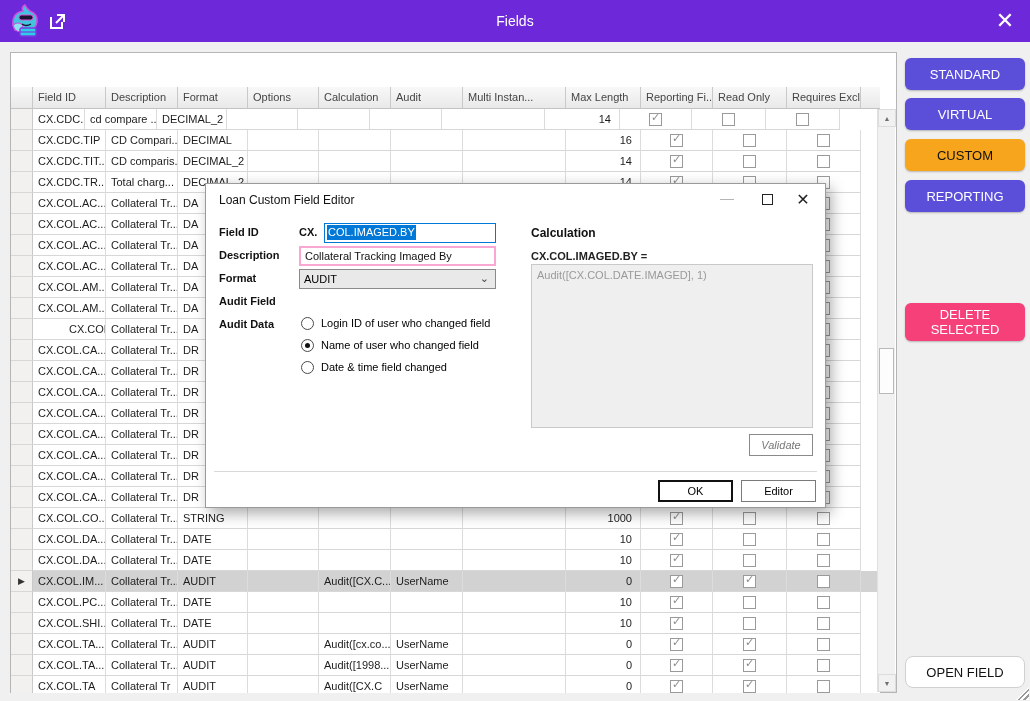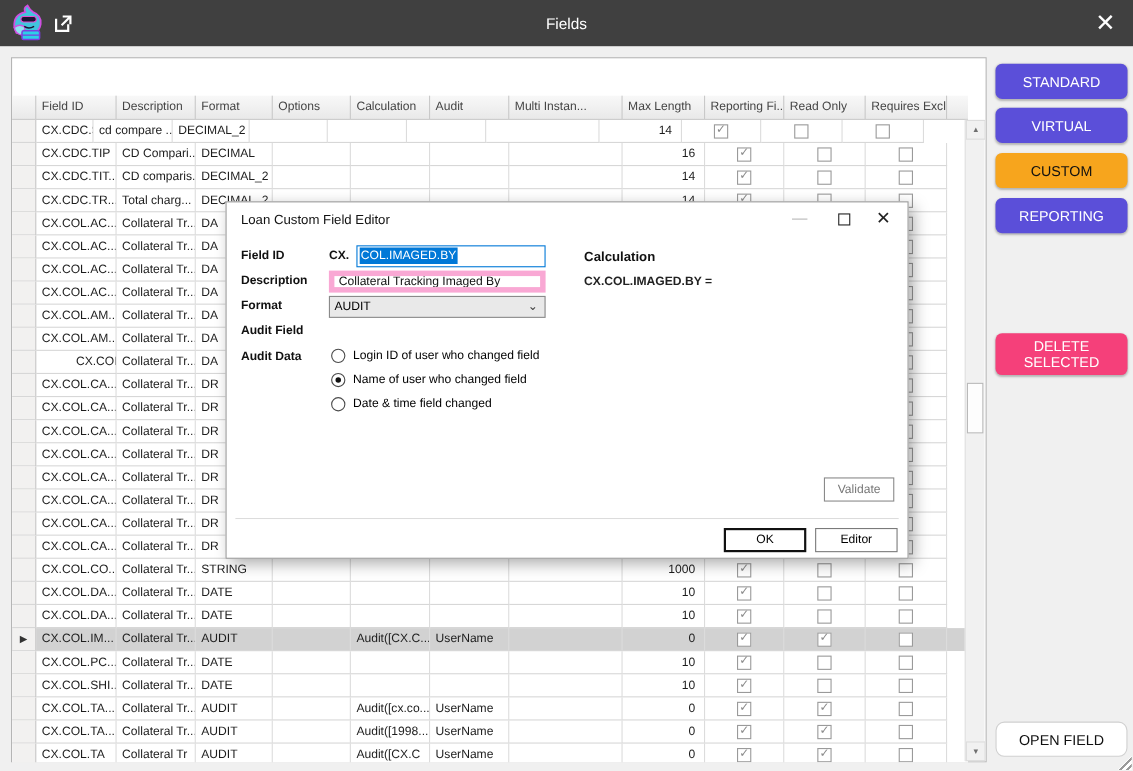--- a/index.html
+++ b/index.html
@@ -1,20 +1,20 @@
 <!DOCTYPE html>
 <html><head>
 <meta charset="utf-8">
 <style>
   * { margin:0; padding:0; box-sizing:border-box; }
   html,body { width:1030px; height:701px; overflow:hidden; }
   body { font-family:"Liberation Sans", sans-serif; background:#f0f0f0; position:relative; }
 
   
-  .titlebar { position:absolute; left:0; top:0; width:1030px; height:42px; background:#404040; display:flex; align-items:center; }
+  .titlebar { position:absolute; left:0; top:0; width:1030px; height:42px; background:#6d28d9; display:flex; align-items:center; }
   .app-icon { position:absolute; left:6px; top:3px; width:36px; height:36px; }
   .ext-icon { position:absolute; left:48px; top:11px; width:20px; height:20px; }
   .win-title { width:100%; text-align:center; color:#fff; font-size:14px; }
   .win-close { position:absolute; right:10px; top:6px; width:30px; height:30px; color:#fff; font-size:22px; line-height:30px; text-align:center; cursor:pointer; }
 
   
   .grid { position:absolute; left:10px; top:52px; width:887px; height:641px; background:#fff; border:1px solid #b5b5b5; }
   .band { position:absolute; left:0; top:0; width:100%; height:34px;
     background:
       linear-gradient(180deg, rgba(10,16,70,.55) 0%, rgba(10,16,70,0) 30%),
@@ -56,34 +56,34 @@
   
   .dialog { position:absolute; left:205px; top:183px; width:621px; height:325px; background:#fff; border:1px solid #9a9a9a; box-shadow:5px 5px 14px rgba(0,0,0,.35); font-size:11px; }
   .dlg-title { position:absolute; left:13px; top:9px; font-size:12px; color:#111; }
   .dlg-ctl { position:absolute; top:6px; width:28px; height:20px; text-align:center; }
   .dlg-min { right:84px; color:#b5b5b5; font-size:14px; line-height:16px; }
   .dlg-max { right:44px; padding-top:4px; }
   .dlg-max span { display:inline-block; width:11px; height:11px; border:1.5px solid #222; }
   .dlg-close { right:8px; color:#222; font-size:16px; line-height:20px; cursor:pointer; }
 
   .dlg-label { position:absolute; left:13px; font-weight:bold; color:#111; }
-  .dlg-input { position:absolute; left:93px; width:197px; height:20px; border:5px solid #f9a8d4; font-size:11px; padding:0 4px; font-family:"Liberation Sans",sans-serif; color:#111; background:#fff; }
+  .dlg-input { position:absolute; left:93px; width:197px; height:20px; border:2px solid #f9a8d4; font-size:11px; padding:0 4px; font-family:"Liberation Sans",sans-serif; color:#111; background:#fff; }
   .fieldid-prefix { position:absolute; left:93px; font-weight:bold; color:#111; }
   .fieldid-box { position:absolute; left:118px; width:172px; height:20px; border:1px solid #0078d7; background:#fff; padding:2px 1px 0 2px; }
   .fieldid-box .hl { background:#0078d7; color:#fff; padding:1px 1px 2px 1px; }
   .dlg-select { position:absolute; left:93px; width:197px; height:20px; border:1px solid #8a8a8a; background:#e9e9e9; padding:3px 4px 0 4px; }
   .dlg-select .chev { position:absolute; right:6px; top:2px; color:#444; font-size:11px; }
   .radio-row { position:absolute; left:95px; height:16px; display:flex; align-items:center; }
   .radio { width:13px; height:13px; border:1px solid #4a4a4a; border-radius:50%; background:#fff; margin-right:7px; position:relative; flex:none; }
   .radio.on::after { content:""; position:absolute; left:3px; top:3px; width:5px; height:5px; border-radius:50%; background:#111; }
 
   .calc-label { position:absolute; left:325px; top:42px; font-weight:bold; font-size:12px; color:#111; }
   .calc-lhs { position:absolute; left:325px; top:66px; font-weight:bold; color:#222; }
   .calc-box { position:absolute; left:325px; top:80px; width:282px; height:164px; background:#efefef; border:1px solid #c9c9c9; color:#9a9a9a; padding:4px 5px; }
-  .validate-btn { position:absolute; left:543px; top:250px; width:64px; height:22px; background:#fff; border:1px solid #8a8a8a; font-size:11px; color:#777; font-family:"Liberation Sans",sans-serif; }
+  .validate-btn { position:absolute; left:543px; top:250px; width:64px; height:22px; background:#fff; border:1px solid #8a8a8a; font-size:11px; color:#777; font-family:"Liberation Sans",sans-serif;font-style:italic; }
   .dlg-divider { position:absolute; left:8px; top:287px; width:603px; height:2px; border-top:1px solid #d9d9d9; border-bottom:1px solid #fff; }
   .dlg-btn { position:absolute; top:296px; width:75px; height:22px; background:#fff; font-size:11px; font-family:"Liberation Sans",sans-serif; cursor:pointer; }
   .ok-btn { left:452px; border:2px solid #111; }
   .cancel-btn { left:535px; border:1px solid #7a7a7a; }
 
   .resize-grip { position:absolute; right:1px; bottom:1px; width:13px; height:13px; clip-path:polygon(100% 0,100% 100%,0 100%); background:repeating-linear-gradient(135deg,#fff 0 2px,#9a9a9a 2px 4px); }
 </style>
 </head>
 <body>
 
@@ -667,19 +667,20 @@
         <span>Name of user who changed field</span>
       </div>
       <div class="radio-row" style="top: 175px;">
         <span class="radio"></span>
         <span>Date &amp; time field changed</span>
       </div>
     </div>
 
   <div class="calc-label">Calculation</div>
   <div class="calc-lhs">CX.COL.IMAGED.BY =</div>
+  <div class="calc-box">Audit([CX.COL.DATE.IMAGED], 1)</div>
   <button class="validate-btn">Validate</button>
   <div class="dlg-divider"></div>
   <button class="dlg-btn ok-btn">OK</button>
   <button class="dlg-btn cancel-btn">Editor</button>
 </div>
 
 <div class="resize-grip"></div>
 
 </body></html>

